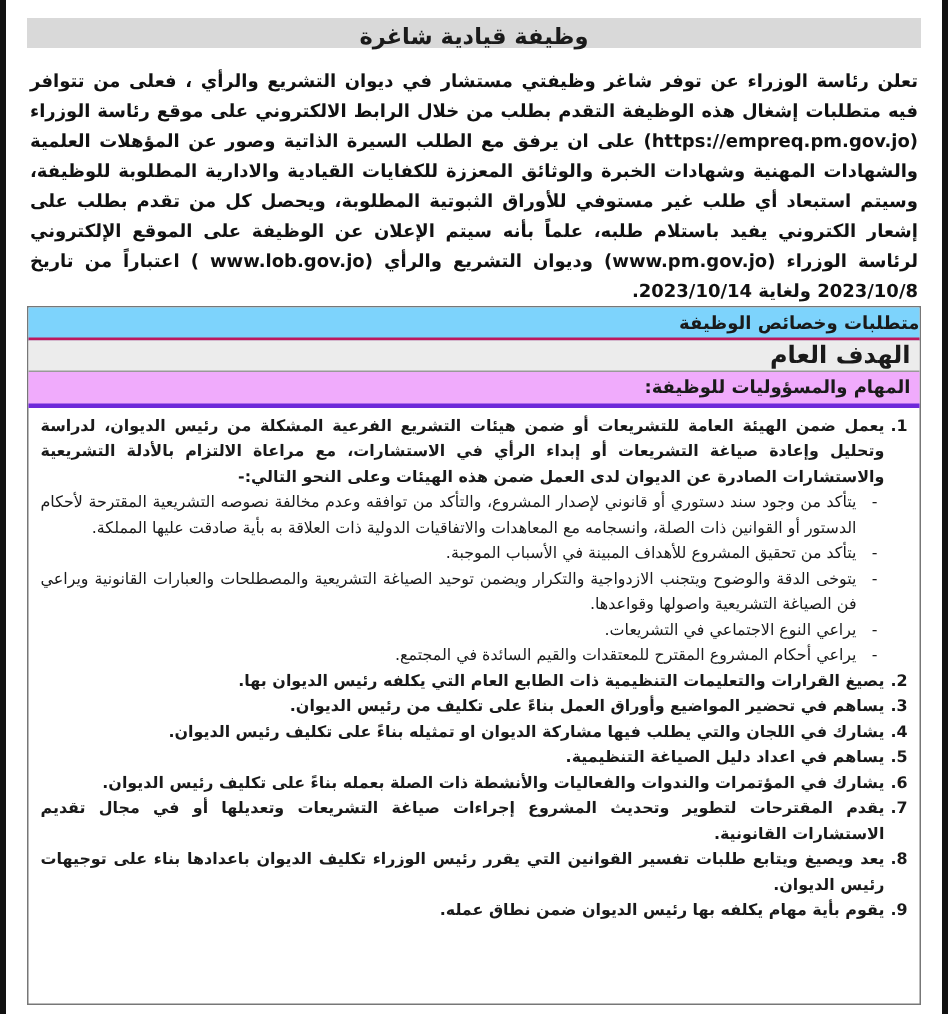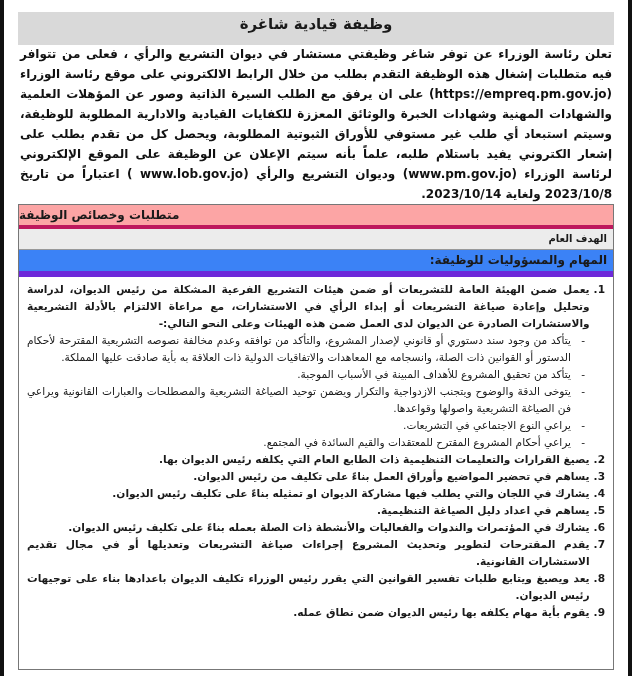--- a/index.html
+++ b/index.html
@@ -5,49 +5,49 @@
   html, body { margin: 0; padding: 0; }
   body {
     width: 632px; height: 676px; overflow: hidden; background: #ffffff;
     font-family: "DejaVu Sans", sans-serif; color: #1a1a1a;
   }
   .page {
     position: relative; width: 632px; height: 676px; box-sizing: border-box;
     border-left: 4px solid #111; border-right: 4px solid #111; background: #fff;
   }
   .title-banner {
-    position: absolute; left: 14px; right: 14px; top: 12px; height: 33px;
+    position: absolute; left: 14px; right: 14px; top: 12px; height: 20px;
     background: #d9d9d9; text-align: center; direction: rtl;
     font-size: 15px; font-weight: bold; line-height: 24px; color: #1a1a1a;
   }
   .intro {
     position: absolute; left: 16px; right: 16px; top: 44px;
     direction: rtl; text-align: justify; text-align-last: right;
     font-size: 12px; font-weight: bold; line-height: 20px; color: #111;
   }
   .req-table {
     position: absolute; left: 14px; right: 14px; top: 204px; bottom: 6px;
     border: 1px solid #777; direction: rtl;
   }
   .req-header {
-    background: #fca5a5; text-align: left; font-size: 12px; font-weight: bold;
-    height: 20px; line-height: 20px; border-bottom: 4px solid #be185d;
+    background: #7dd3fc; text-align: right; font-size: 12px; font-weight: bold;
+    height: 20px; line-height: 20px; border-bottom: 2px solid #be185d;
   }
   .sub-header {
-    background: #ececec; font-size: 10px; font-weight: bold; padding: 0 6px;
+    background: #ececec; font-size: 16px; font-weight: bold; padding: 0 6px;
     height: 20px; line-height: 20px; border-bottom: 1px solid #999;
   }
   .goal-text {
     font-size: 10.6px; line-height: 16px; padding: 6px 8px 6px 8px;
     text-align: justify; text-align-last: right; border-bottom: 1px solid #888;
     min-height: 50px;
   }
   .duties-header {
-    background: #3b82f6; font-size: 12px; font-weight: bold; padding: 0 6px;
-    height: 21px; line-height: 21px; border-bottom: 6px solid #6d28d9;
+    background: #f0abfc; font-size: 12px; font-weight: bold; padding: 0 6px;
+    height: 21px; line-height: 21px; border-bottom: 3px solid #6d28d9;
   }
   .duties { padding: 4px 8px 4px 8px; font-size: 10.6px; font-weight: bold; }
   .duty { line-height: 17px; display: flex; }
   .duty .num { flex: 0 0 auto; padding-left: 4px; }
   .duty .txt { flex: 1; text-align: justify; text-align-last: right; }
   .sub-list { padding-right: 20px; }
   .sub-item { display: flex; line-height: 17px; font-weight: normal; }
   .sub-item .dash { flex: 0 0 14px; }
   .sub-item .txt { flex: 1; text-align: justify; text-align-last: right; }
 </style>

